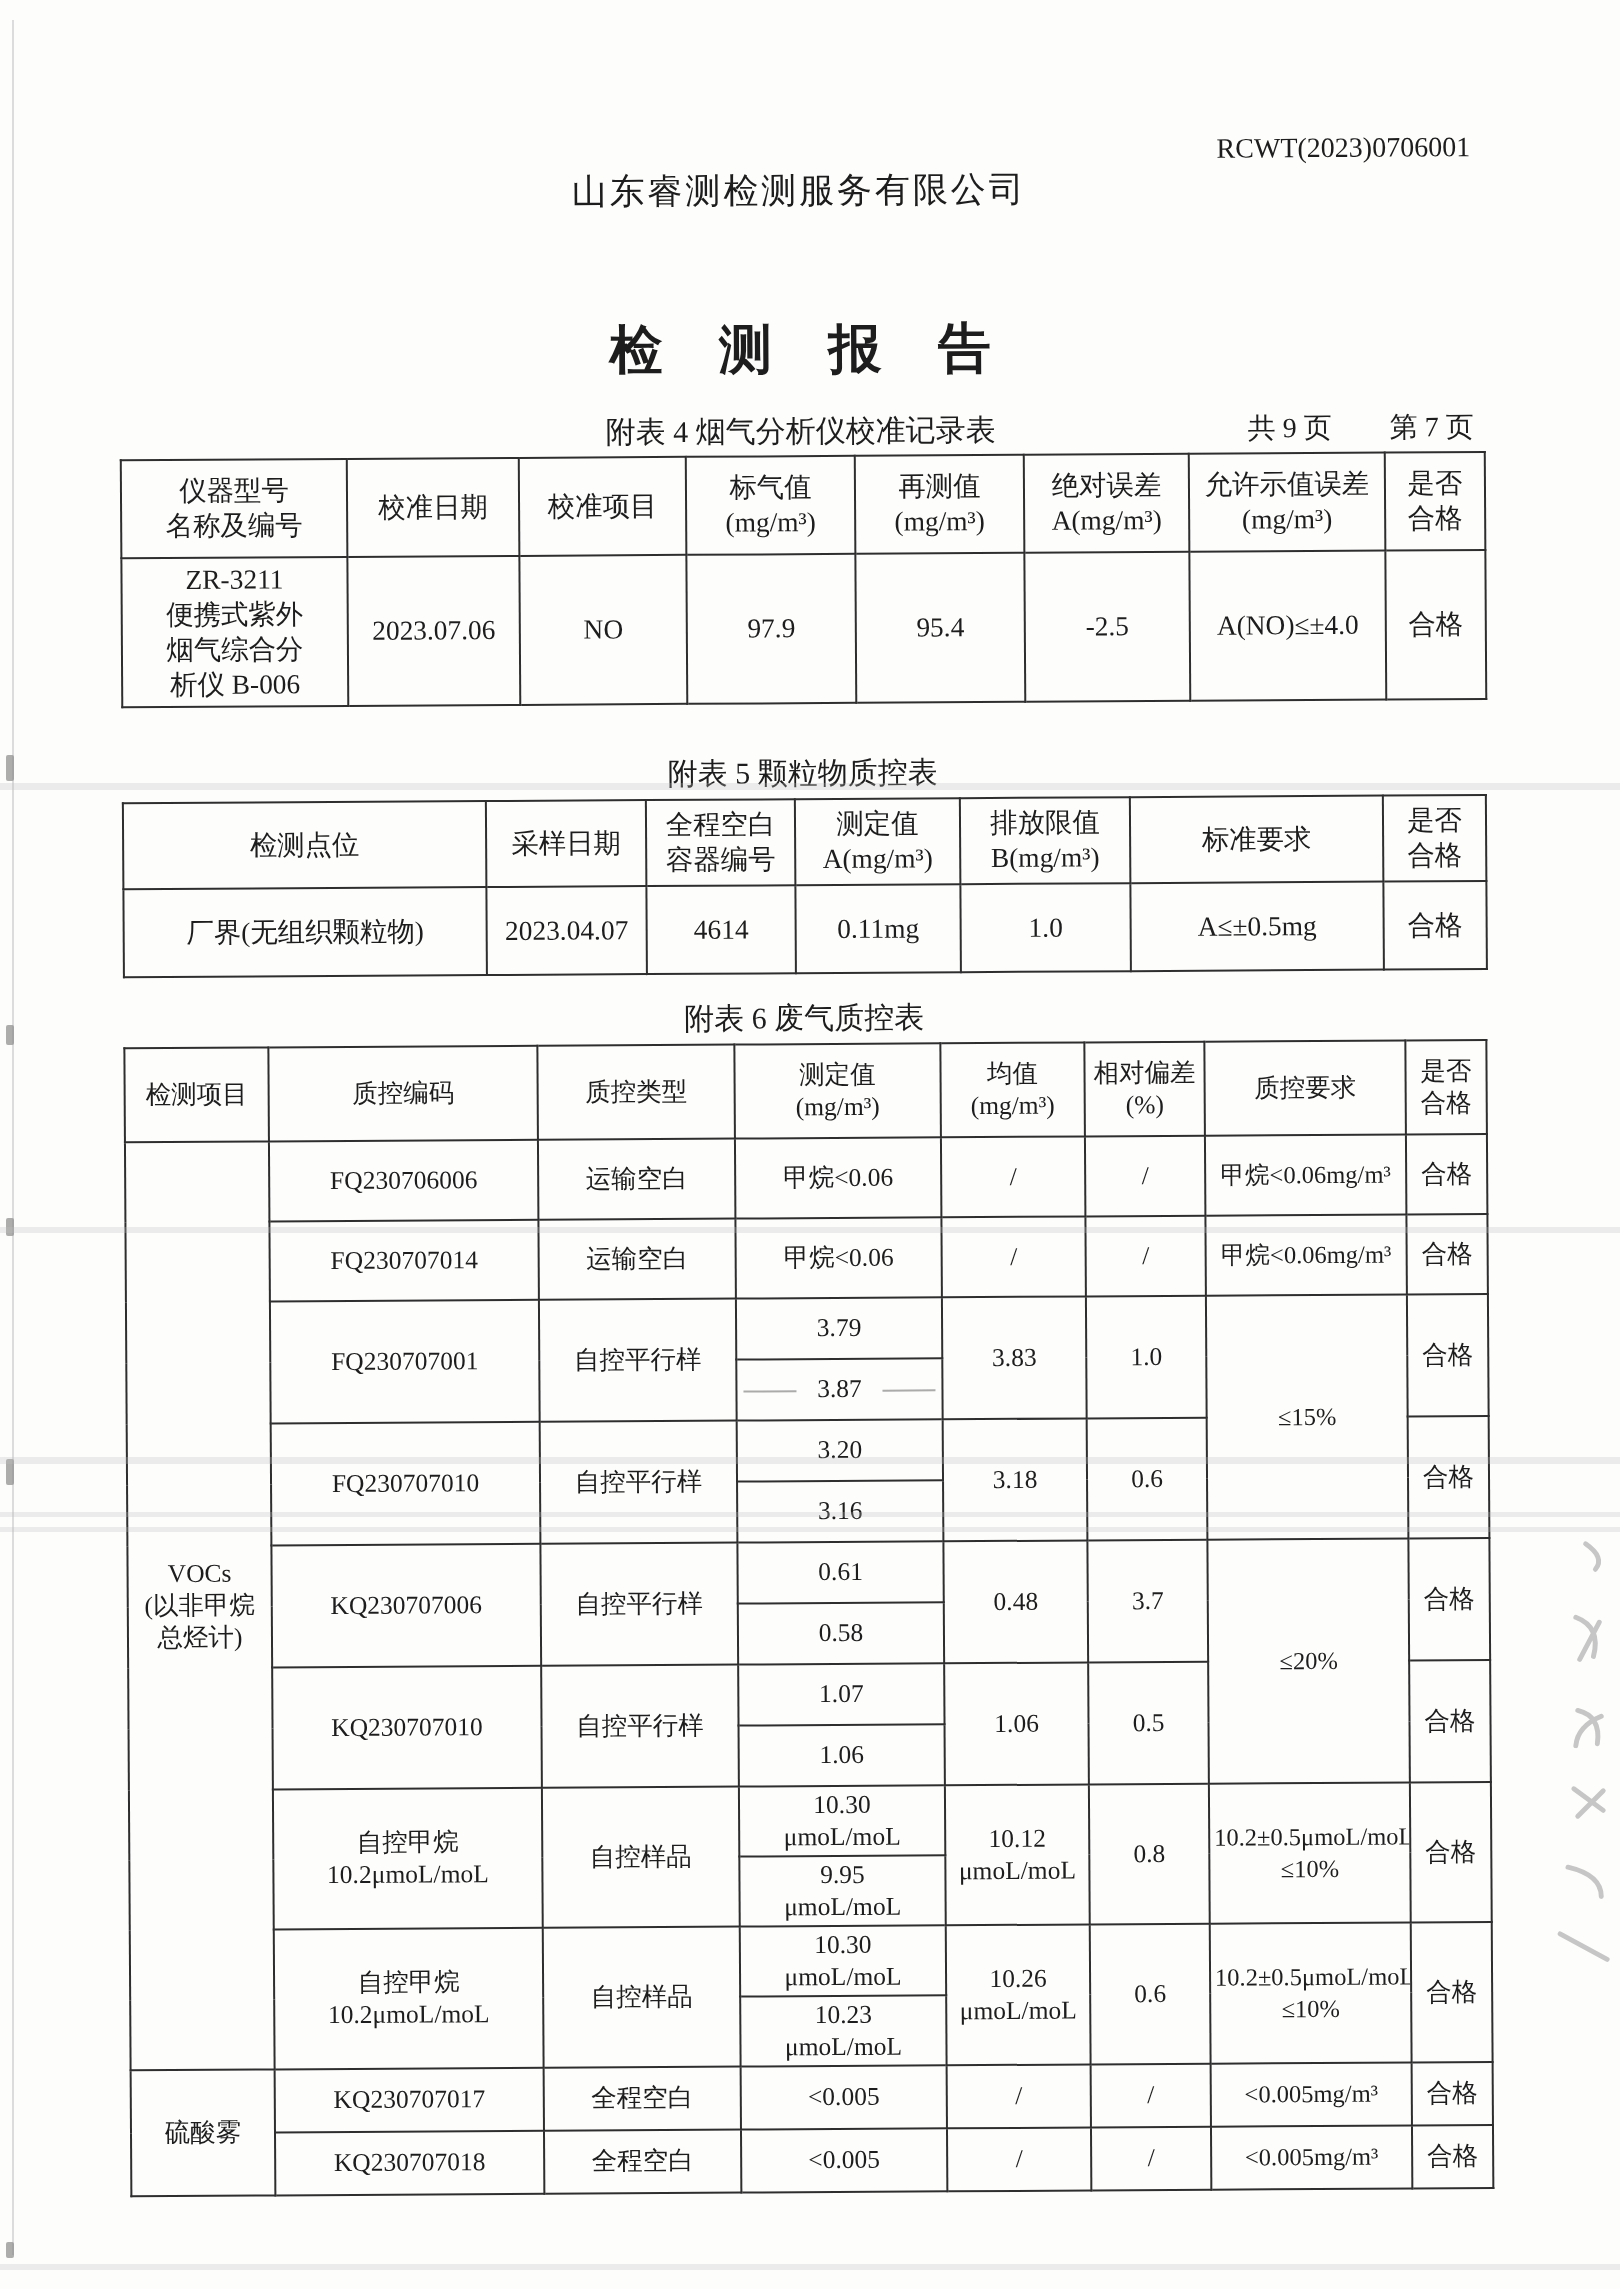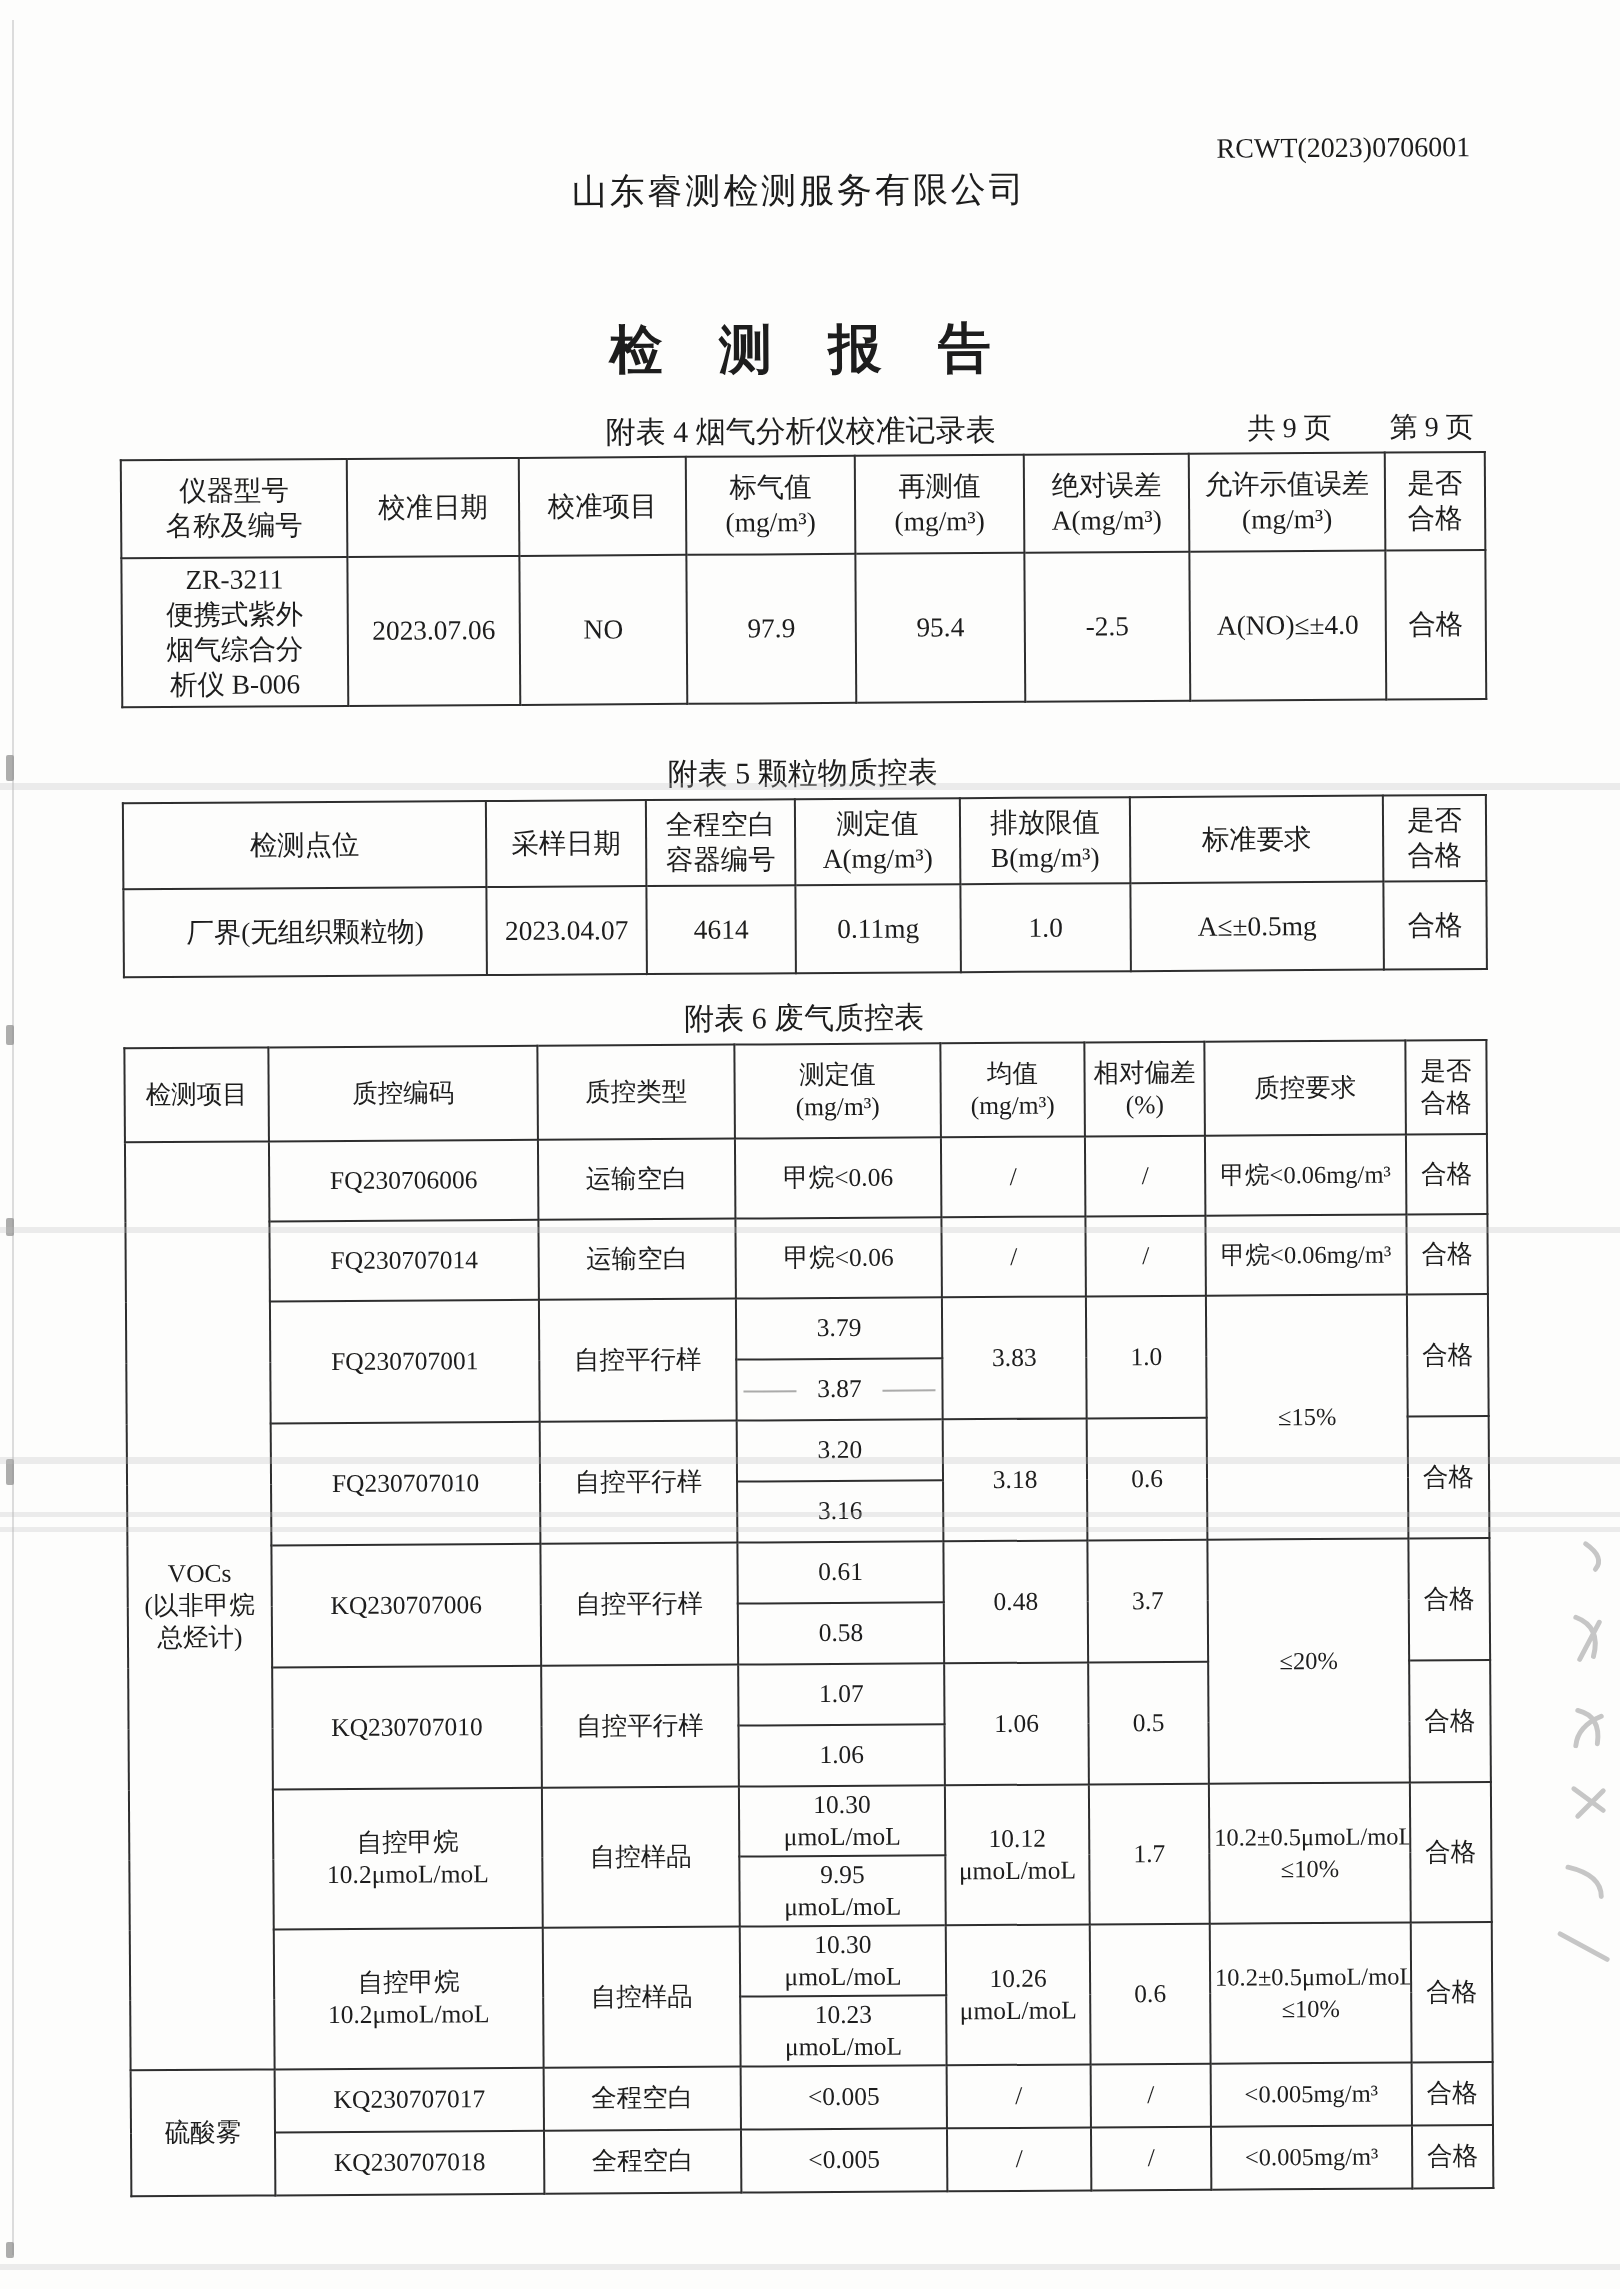--- a/index.html
+++ b/index.html
@@ -97,21 +97,21 @@
   <div class="content">
 
     <div class="doc-number">RCWT(2023)0706001</div>
     <div class="company">山东睿测检测服务有限公司</div>
     <div class="report-title">检 测 报 告</div>
 
     <div class="caption-row">
       <div class="caption-center">附表 4 烟气分析仪校准记录表</div>
       <div class="pagination">
         <span>共 9 页</span>
-        <span class="pg">第 9 页</span>
+        <span class="pg">第 7 页</span>
       </div>
     </div>
 
     <table class="t4">
       <colgroup>
         <col style="width:226px">
           <col style="width:172px">
           <col style="width:167px">
           <col style="width:169px">
         <col style="width:169px">
@@ -293,21 +293,21 @@
       </tr>
 
       <tr style="height:65px">
         <td rowspan="2">自控甲烷
 10.2μmoL/moL</td>
         <td rowspan="2">自控样品</td>
         <td>10.30
 μmoL/moL</td>
         <td rowspan="2">10.12
 μmoL/moL</td>
-        <td rowspan="2">1.7</td>
+        <td rowspan="2">0.8</td>
         <td class="req" rowspan="2">10.2±0.5μmoL/moL
 ≤10%</td>
         <td rowspan="2">合格</td>
       </tr>
       <tr style="height:65px">
         <td>9.95
 μmoL/moL</td>
       </tr>
 
       <tr style="height:65px">

